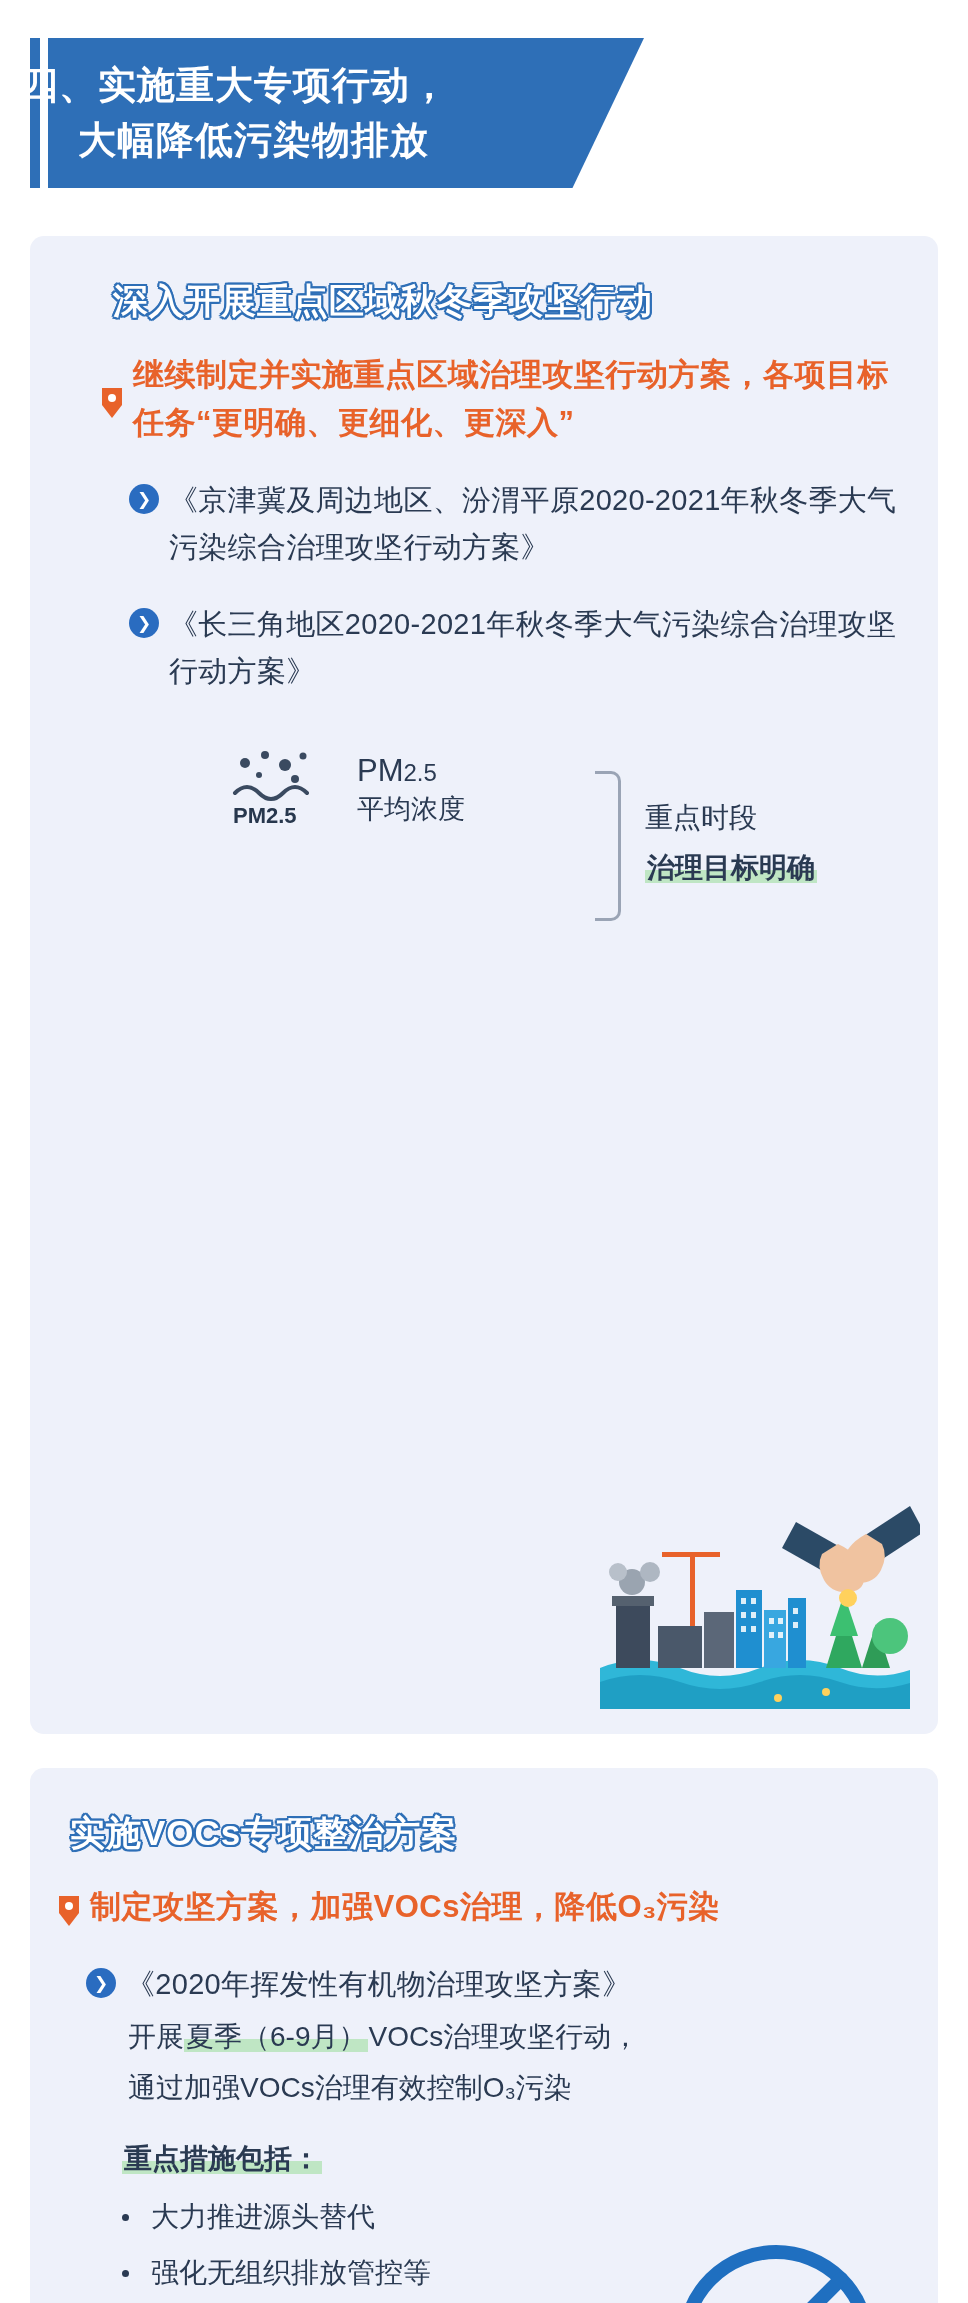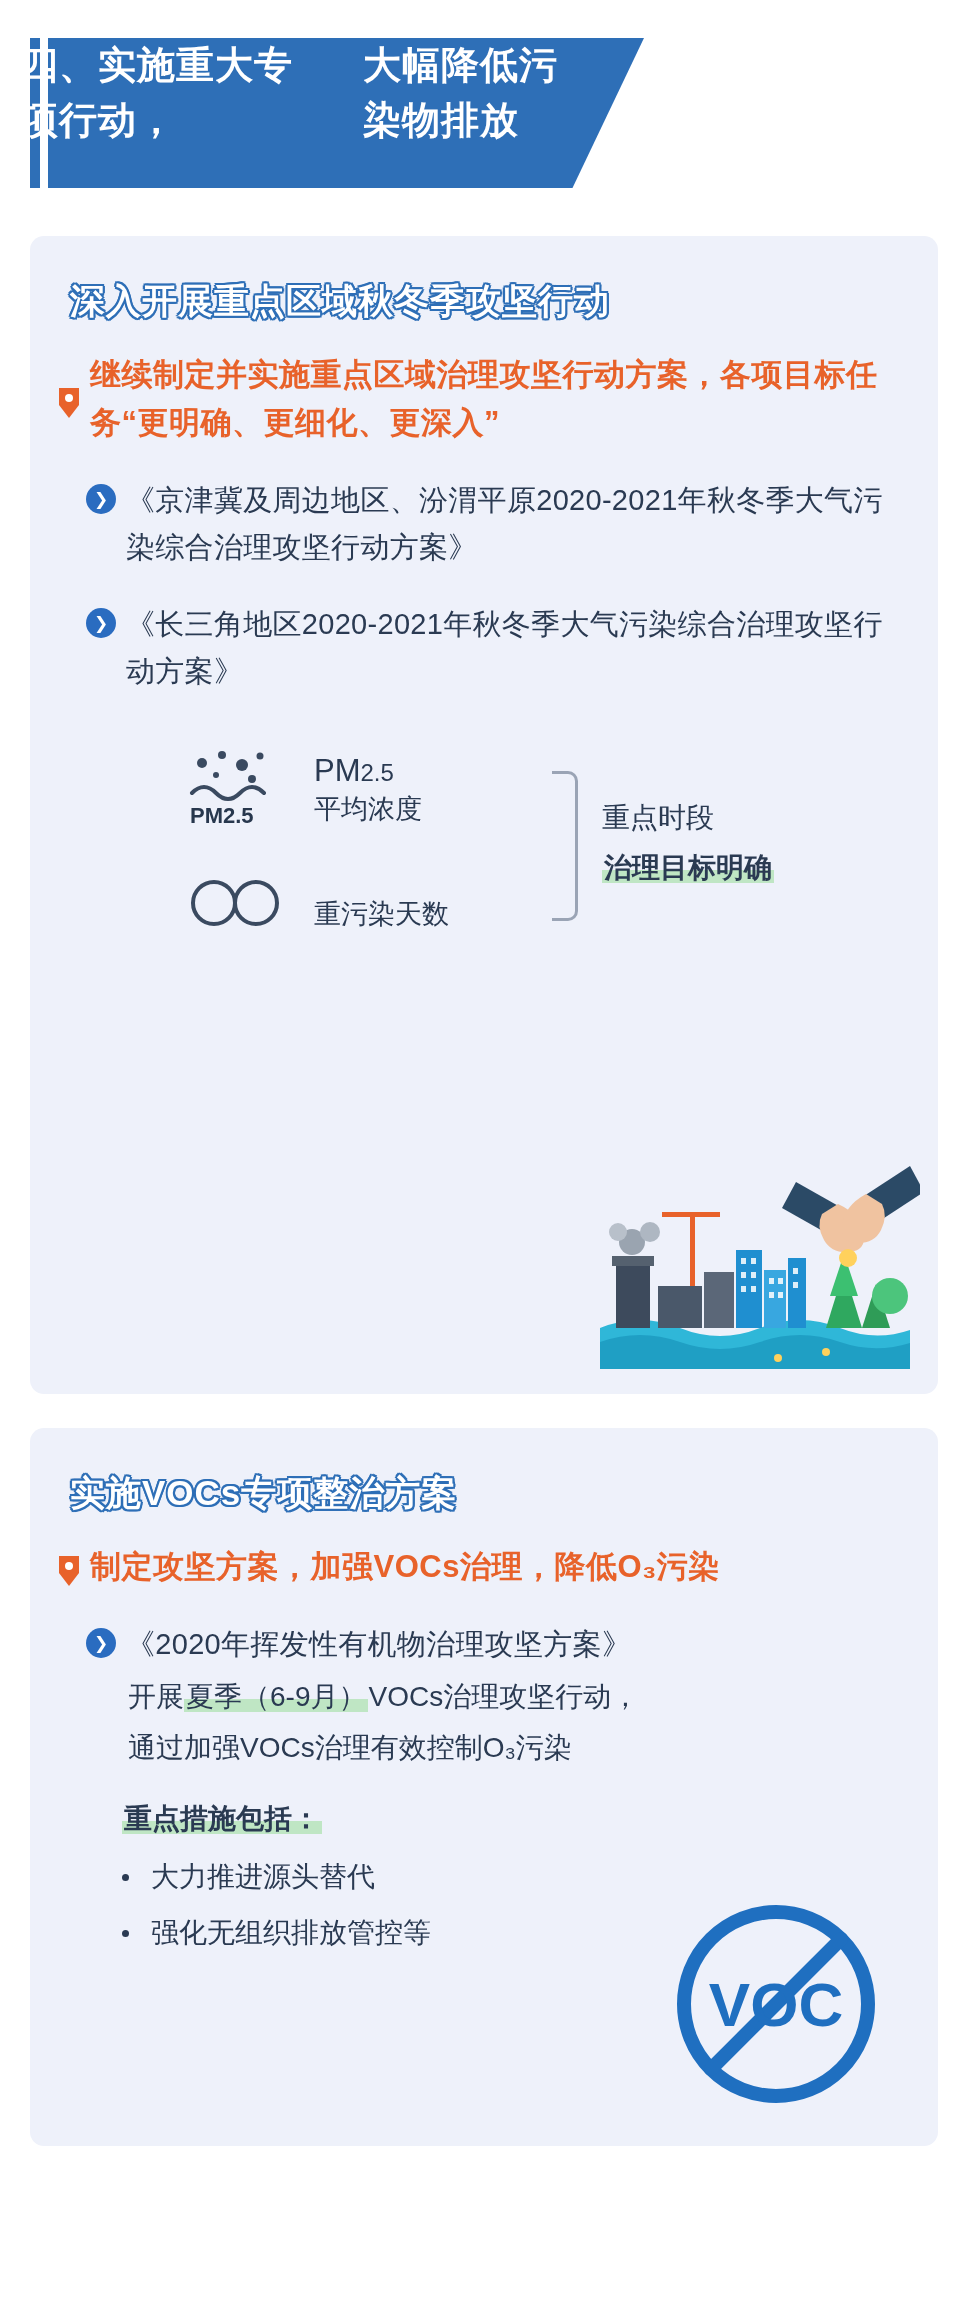--- a/index.html
+++ b/index.html
@@ -38,41 +38,41 @@
     background: #2e6fb7;
     clip-path: polygon(0 0, 100% 0, 88% 100%, 0 100%);
   }
   .header-text {
     position: absolute;
     left: 0;
     top: 0;
     width: 596px;
     height: 150px;
     display: flex;
-    flex-direction: row;
+    flex-direction: column;
     justify-content: center;
     align-items: flex-start;
     padding-left: 20px;
     color: #ffffff;
     font-size: 38px;
     font-weight: bold;
     line-height: 1.45;
     letter-spacing: 1px;
   }
   .header-text .line2 { padding-left: 58px; }
 
   
   .card {
     margin: 0 30px;
     background: #eef1fa;
     border-radius: 14px;
     position: relative;
     overflow: hidden;
   }
-  .card-1 { margin-top: 48px; height: 1158px; }
+  .card-1 { margin-top: 48px; height: 1498px; padding-left: 43px; }
   .card-2 { margin-top: 34px; height: 718px; }
 
   .card-title {
     color: #ffffff;
     font-size: 35px;
     font-weight: bold;
     letter-spacing: 1px;
     padding: 42px 0 0 40px;
     text-shadow:
       -1.6px -1.6px 0 #2e6fb7,
@@ -282,29 +282,20 @@
           <path d="M12 46 q12 -12 24 0 q12 12 24 0 q12 -12 24 0" fill="none" stroke="#3a4a60" stroke-width="4" stroke-linecap="round"></path>
           <text x="10" y="76" font-family="Liberation Sans, sans-serif" font-size="22" font-weight="bold" fill="#27374d">PM2.5</text>
         </svg>
       </span>
       <span class="dg-label">
         <span class="pm-big">PM</span><span class="pm-sub">2.5</span><br>
         <span>平均浓度</span>
       </span>
     </div>
 
-    <div class="dg-row dg-row-2">
-      <span class="dg-icon">
-        <svg width="116" height="60" viewBox="0 0 116 60">
-          <circle cx="34" cy="30" r="21" fill="none" stroke="#3a4a60" stroke-width="4"></circle>
-          <circle cx="76" cy="30" r="21" fill="none" stroke="#3a4a60" stroke-width="4"></circle>
-        </svg>
-      </span>
-      <span class="dg-label">重污染天数</span>
-    </div>
 
     <div class="bracket"></div>
     <div class="bracket-text">
       <div>重点时段</div>
       <div class="bold"><span class="hl-green">治理目标明确</span></div>
     </div>
   </div>
 
   <div class="illus">
     <svg width="330" height="230" viewBox="0 0 330 230">

